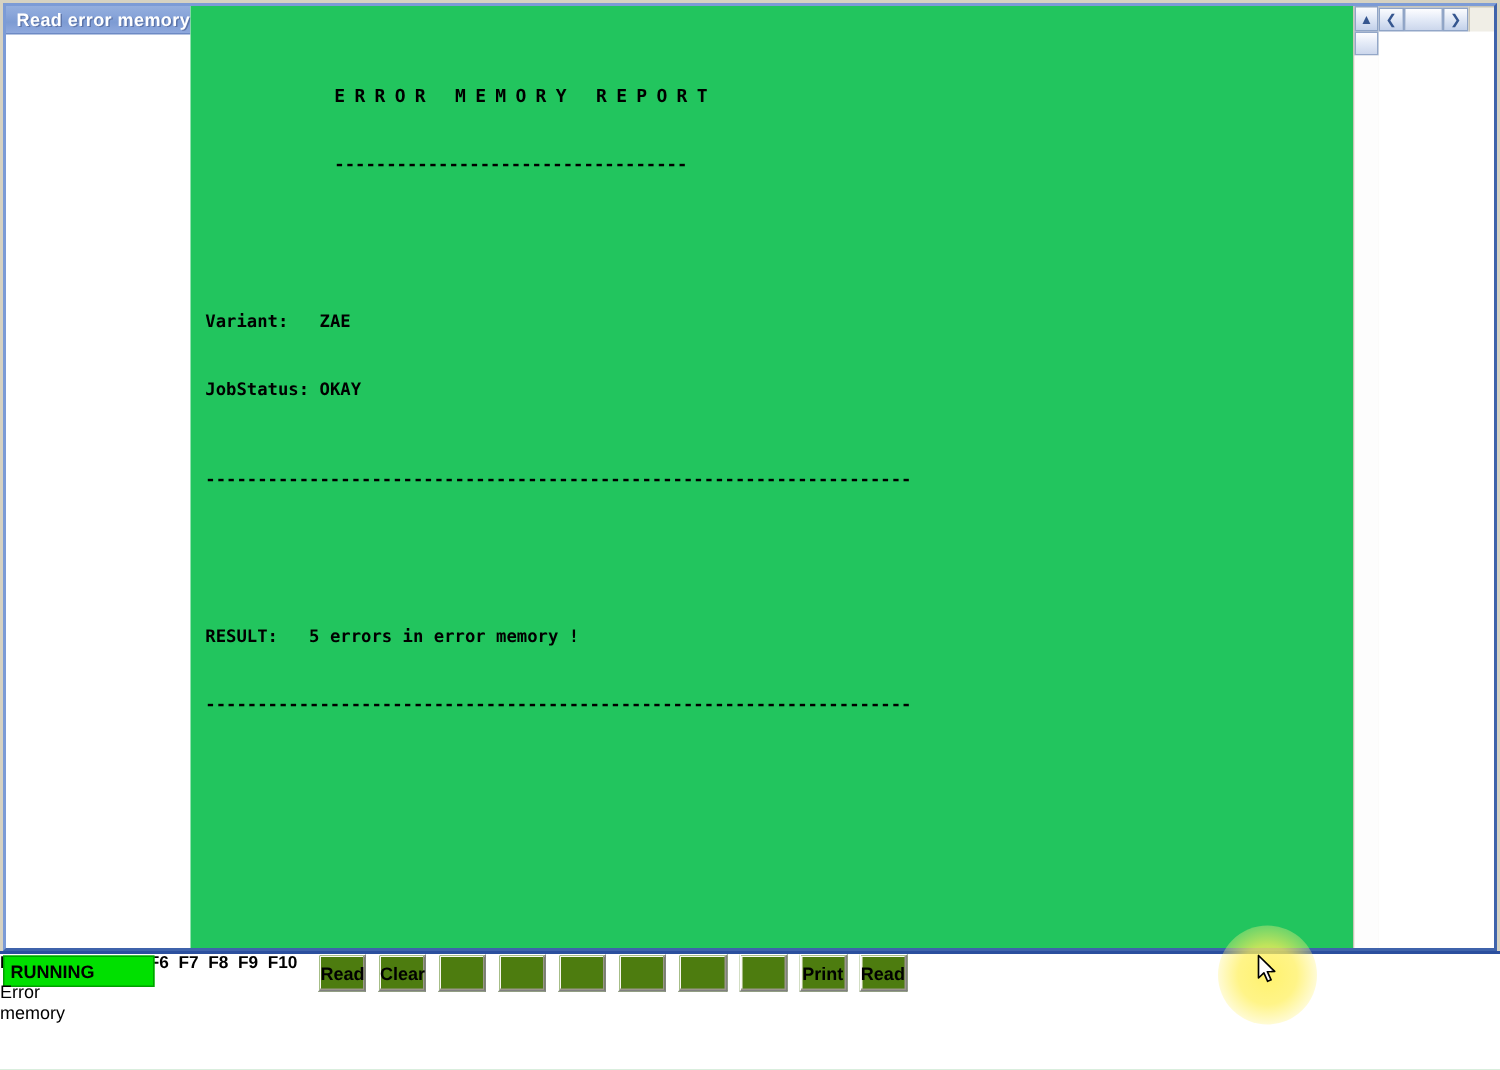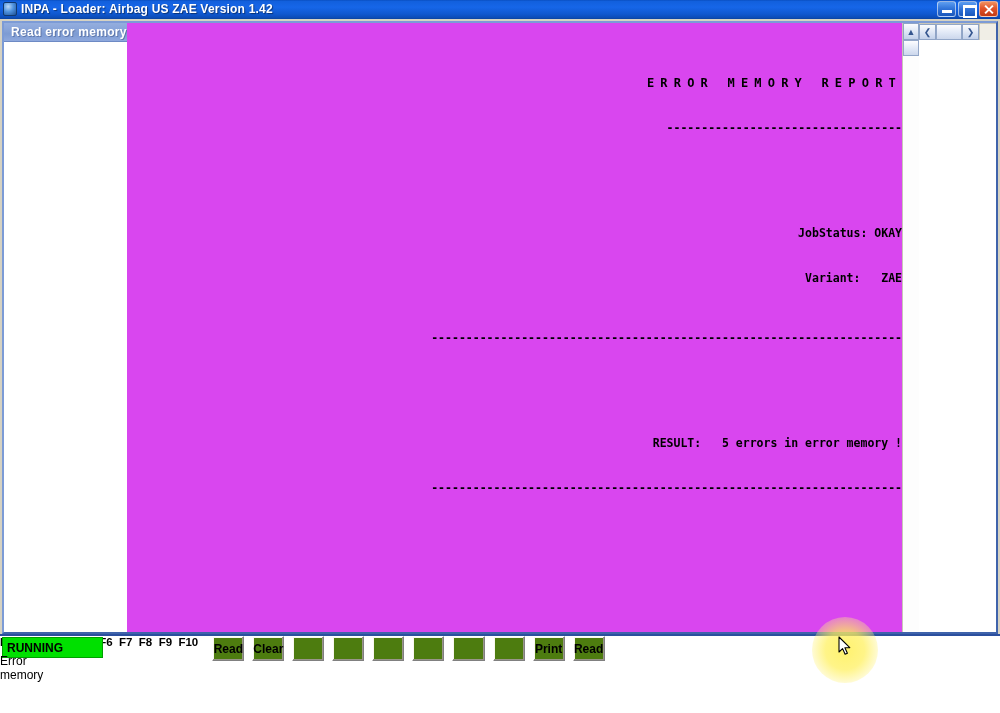--- a/index.html
+++ b/index.html
@@ -128,24 +128,23 @@
   .mdi-body {
     flex: 1 1 auto;
     display: flex;
     min-height: 0;
     background: #ffffff;
   }
   .report-scroll {
     flex: 1 1 auto;
     position: relative;
     overflow: hidden;
-    background: #d946ef;
+    background: #22c55e;
     padding: 8px 0 0 10px;
     min-width: 0;
-    text-align: right;
   }
   .report {
     font-family: "DejaVu Sans Mono", "Liberation Mono", monospace;
     font-size: 11.5px;
     font-weight: bold;
     line-height: 15px;
     color: #000000;
     white-space: pre;
   }
   .rep-title {
@@ -294,49 +293,40 @@
     width: 14px; height: 20px;
     pointer-events: none;
     z-index: 41;
   }
 </style>
 </head>
 <body>
 
 <div id="app">
 
-  <div class="titlebar">
-    <div class="title-icon"></div>
-    <div class="title-text">INPA - Loader:  Airbag US ZAE Version 1.42</div>
-    <div class="win-btns">
-      <div class="wb wb-min"></div>
-      <div class="wb wb-max"></div>
-      <div class="wb wb-close"></div>
-    </div>
-  </div>
 
 
   <div class="mdi-wrap">
     <div class="mdi">
 
       <div class="mdi-caption">
         <span class="mdi-caption-text">Read error memory</span>
       </div>
 
       <div class="mdi-body">
 
         <div class="report-scroll">
           <div class="report">
 
             <div class="rep-title">ERROR MEMORY REPORT</div>
             <div class="sep sep-short">----------------------------------</div>
             <div class="blank"></div>
 
+            <div><span>Variant:</span><span>   </span><span>ZAE</span></div>
             <div><span>JobStatus:</span><span> </span><span>OKAY</span></div>
-            <div><span>Variant:</span><span>   </span><span>ZAE</span></div>
 
             <div class="sep">--------------------------------------------------------------------</div>
             <div class="blank"></div>
 
             <div><span>RESULT:</span><span>   </span><span>5 errors in error memory !</span></div>
             <div class="sep">--------------------------------------------------------------------</div>
             
 
             
             

